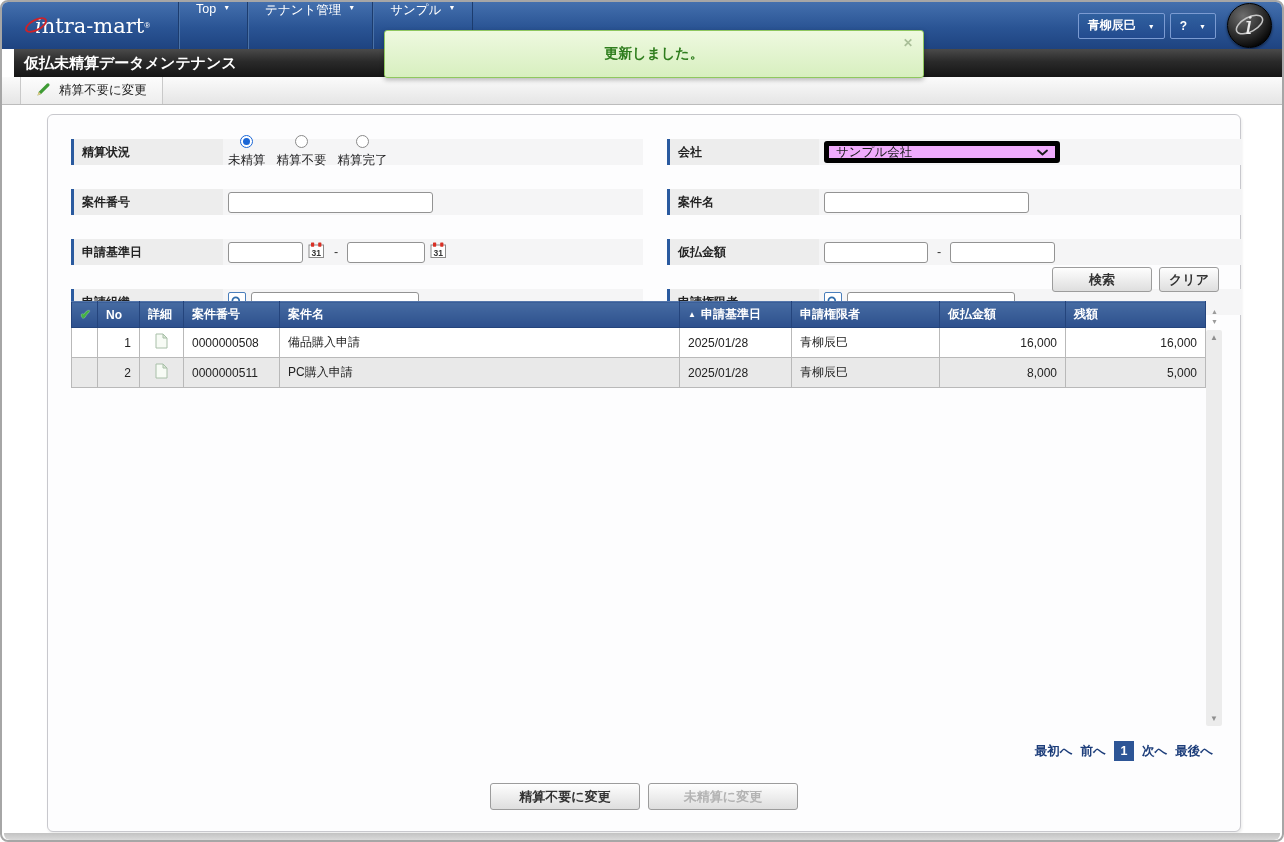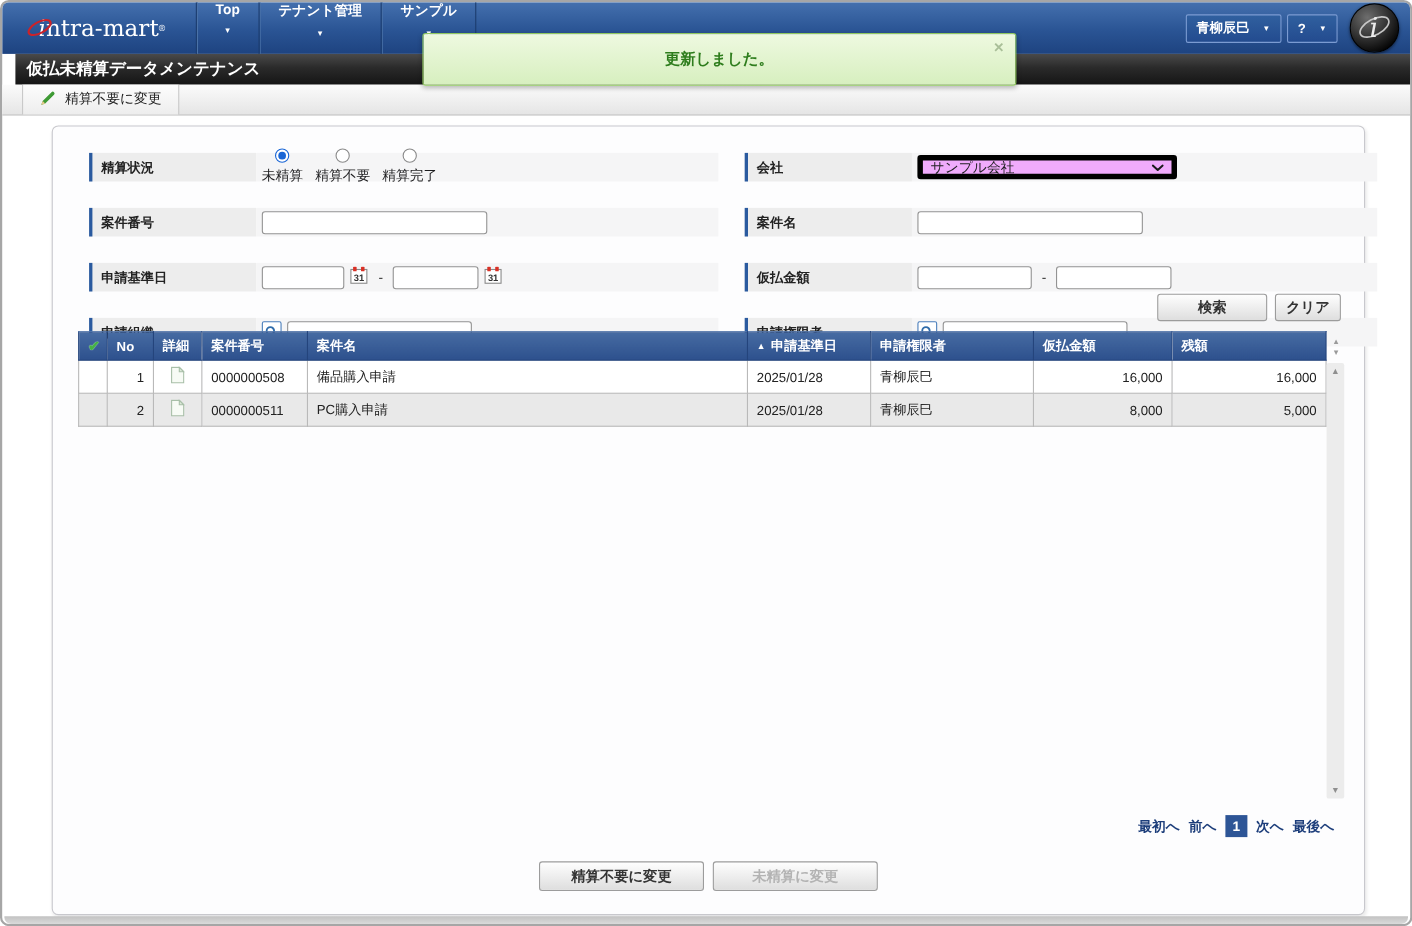--- a/index.html
+++ b/index.html
@@ -8,42 +8,42 @@
   .screen{ position:relative; width:1284px; height:842px; border:2px solid #a6a6a6; border-radius:8px; overflow:hidden; background:#fff; }
   .screen::after{ content:""; position:absolute; left:2px; right:2px; bottom:0; height:7px; background:linear-gradient(#c2c2c2,#dadada); border-radius:0 0 6px 6px; }
 
   
   .nav{ position:absolute; top:0; left:0; right:0; height:47px; background:linear-gradient(#4470ae,#2a5494 55%,#1e4380); display:flex; align-items:stretch; }
   .logo{ width:176px; display:flex; align-items:center; padding-left:30px; color:#fff; font-family:"DejaVu Serif", serif; font-size:21px; }
   .logo-i-wrap{ position:relative; display:inline-block; font-style:italic; padding-left:3px; }
   .logo-ellipse{ position:absolute; left:-8px; top:5px; width:24px; height:12px; border:2px solid #cc2229; border-radius:50%; transform:rotate(-28deg); }
   .logo-reg{ font-size:8px; vertical-align:top; font-family:"Liberation Sans",sans-serif; }
   .nav-menu{ display:flex; }
-  .nav-item{ padding:0 17px; color:#fff; font-weight:bold; font-size:12.5px; display:flex; align-items:center; gap:7px; border-left:1px solid #1c3c6e; box-shadow:inset 1px 0 0 #4a72a8; cursor:pointer;flex-direction:column; }
+  .nav-item{ padding:0 17px; color:#fff; font-weight:normal; font-size:12.5px; display:flex; align-items:flex-start; gap:7px; border-left:1px solid #1c3c6e; box-shadow:inset 1px 0 0 #4a72a8; cursor:pointer; }
   .nav-item:last-child{ border-right:1px solid #1c3c6e; }
   .dd-arrow{ font-size:7px; line-height:1; padding-top:2px; }
   .nav-right{ margin-left:auto; display:flex; align-items:center; padding-right:10px; gap:5px; }
   .nav-btn{ height:26px; background:linear-gradient(#30609f,#234b8f); border:1px solid #7b9bd2; border-radius:2px; color:#fff; font-weight:bold; font-size:12px; display:flex; align-items:center; gap:12px; padding:0 9px; cursor:pointer; }
   .sphere{ width:45px; height:45px; margin-left:6px; border-radius:50%; background:radial-gradient(circle at 35% 28%, #6e6e6e, #2e2e2e 48%, #060606 78%); border:1px solid #000; display:flex; align-items:center; justify-content:center; box-shadow:0 1px 3px rgba(0,0,0,.6); }
 
   
   .title-bar{ position:absolute; top:47px; left:12px; right:0; height:28px; background:linear-gradient(#4a4a4a,#2a2a2a 45%,#151515); color:#fff; font-weight:bold; font-size:15px; line-height:28px; padding-left:10px; }
   .toolbar{ position:absolute; top:75px; left:0; right:0; height:28px; background:linear-gradient(#fbfbfb,#e5e5e5); border-bottom:1px solid #bcbcbc; display:flex; }
   .toolbar-action{ margin-left:18px; border-left:1px solid #c9c9c9; border-right:1px solid #c9c9c9; padding:0 15px; display:flex; align-items:center; gap:8px; font-size:12.5px; color:#222; cursor:pointer; background:linear-gradient(#fdfdfd,#ededed); }
 
   
   .toast{ position:absolute; left:382px; top:28px; width:540px; height:48px; background:linear-gradient(#eef9e0,#d7efbf); border:1px solid #8fc75f; border-radius:3px; box-shadow:0 2px 5px rgba(0,0,0,.28); z-index:50; display:flex; align-items:center; justify-content:center; }
   .toast-msg{ color:#2e7d1d; font-weight:bold; font-size:14px; }
   .toast-close{ position:absolute; right:10px; top:5px; color:#a9bf98; font-size:12px; font-weight:bold; cursor:pointer; }
 
   
   .panel{ position:absolute; left:45px; top:112px; width:1194px; height:718px; background:#fdfdfe; border:1px solid #c8c8cd; border-radius:6px; box-shadow:1px 2px 3px rgba(0,0,0,.08); }
 
   
-  .form-grid{ position:absolute; left:33px; top:24px; width:1151px; display:grid; grid-template-columns:572px 575px; column-gap:4px; row-gap:4px;gap:24px; }
+  .form-grid{ position:absolute; left:23px; top:24px; width:1151px; display:grid; grid-template-columns:572px 575px; column-gap:4px; row-gap:4px;gap:24px; }
   .form-row{ display:flex; height:26px; }
   .form-label{ width:152px; background:#ededed; border-left:3px solid #2a5a9f; font-size:12px; font-weight:bold; color:#222; display:flex; align-items:center; padding-left:8px; flex:none; }
   .form-field{ flex:1; background:#f5f5f6; display:flex; align-items:center; padding-left:5px; gap:5px; font-size:12.5px; color:#1d1d1f; }
   .ipt{ height:21px; border:1px solid #939393; border-radius:3px; background:#fff; font:12px "Liberation Sans",sans-serif; padding:0 4px; }
   .w205{ width:205px; } .w75{ width:75px; } .w78{ width:78px; } .w104{ width:104px; } .w105{ width:105px; } .w168{ width:168px; }
   .radio{ width:13px; height:13px; border-radius:50%; border:1px solid #8a8a8a; background:#fff; display:inline-block; position:relative; flex:none; cursor:pointer; }
   .radio.on{ border-color:#1a66d6; }
   .radio.on::after{ content:""; position:absolute; inset:2px; border-radius:50%; background:#1a66d6; }
   .radio-opt{ display:flex; align-items:center; gap:4px; margin-right:6px;flex-direction:column; }
   .select{ width:236px; height:22px; border:5px solid #000000; border-radius:3px; background:#f0abfc; display:flex; align-items:center; justify-content:space-between; padding:0 7px; font-size:12.5px; cursor:pointer; }

